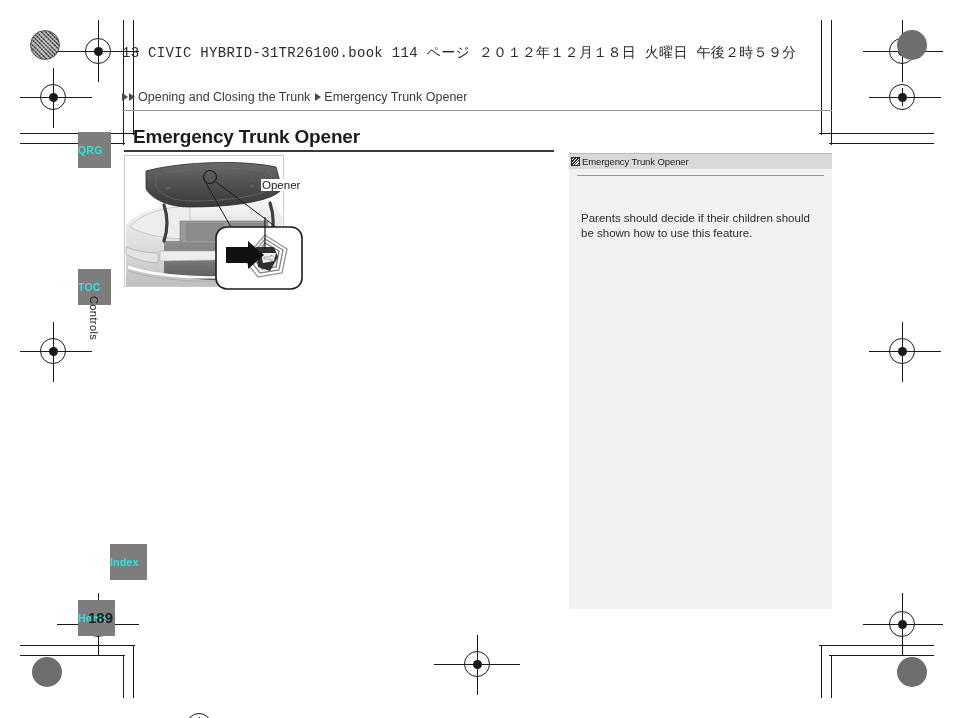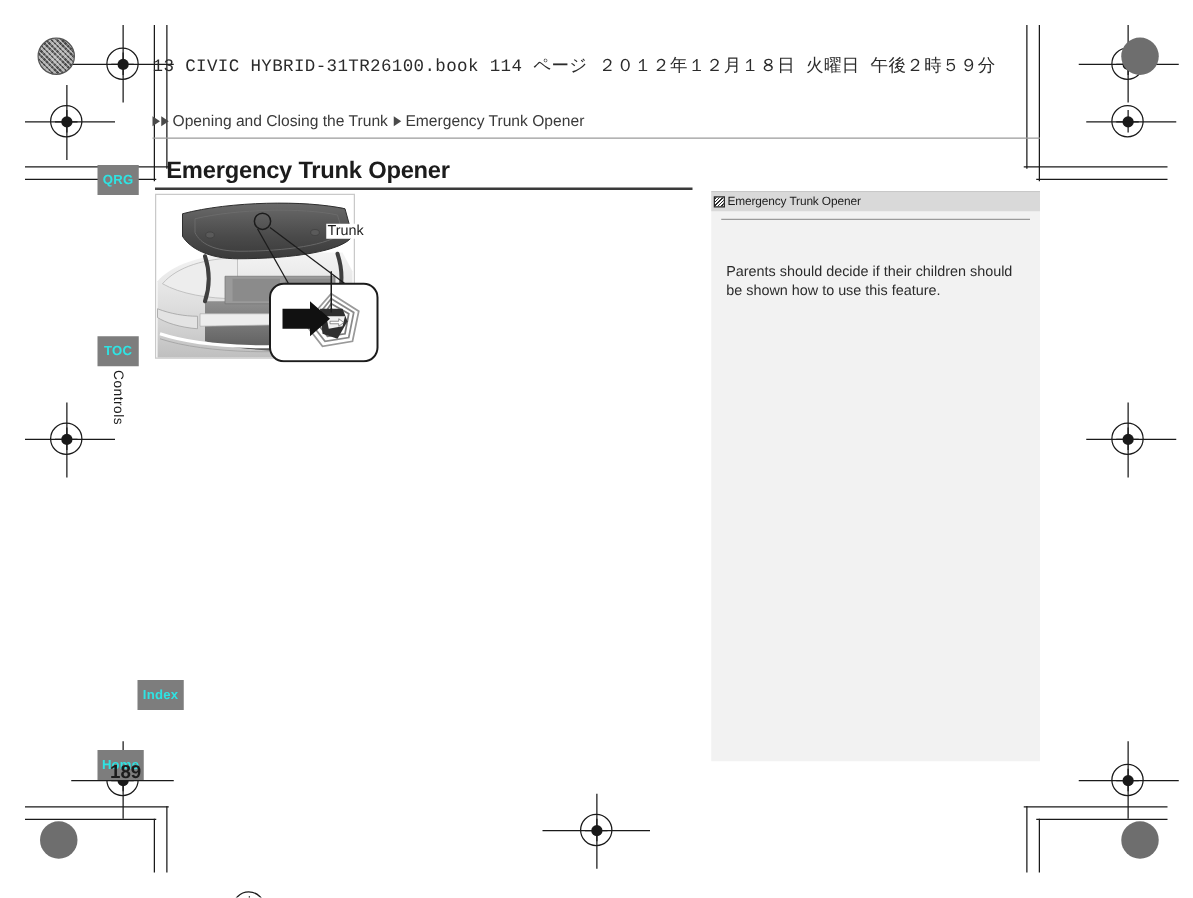--- a/index.html
+++ b/index.html
@@ -119,28 +119,27 @@
     width: 430px;
     height: 2px;
     background: #3a3a3a;
   }
 
   
   .side-tab {
     position: absolute;
     left: 78px;
     width: 33px;
-    height: 24px;
+    height: 36px;
     background: #7d7d7d;
     color: #2fe3e3;
     font-size: 10.5px;
     font-weight: bold;
     display: flex;
     align-items: center;
-    justify-content: center;
     letter-spacing: .2px;
   }
   .side-tab.wide { width: 37px; }
   .tab-qrg   { top: 132px; }
   .tab-toc   { top: 269px; }
   .tab-index { top: 544px; margin-left: 32px; }
   .tab-home  { top: 582px; margin-top: 18px; }
 
   .chapter-label {
     position: absolute;
@@ -458,21 +457,21 @@
       <path d="M137 98 L 152 98 L 150 106 L 139 108 Z" fill="#f0f0f0"></path>
 
       <path d="M140 102 L 147 102 L 147 100 L 151 103 L 147 106 L 147 104 L 140 104 Z" fill="#ffffff" stroke="#555" stroke-width="0.5"></path>
 
       <path d="M102 92 L 124 92 L 124 86 L 140 100 L 124 114 L 124 108 L 102 108 Z" fill="#111111"></path>
 
       <line x1="141" y1="62" x2="141" y2="95" stroke="#1c1c1c" stroke-width="1.2"></line>
     </g>
   </svg>
 
-  <div class="lever-label">Trunk</div>
+  <div class="lever-label">Opener</div>
 </div>
 
 <div class="note-panel">
   <div class="note-head">
     <span class="note-icon"></span>
     <span class="note-title">Emergency Trunk Opener</span>
   </div>
   <div class="note-rule"></div>
   <div class="note-body">Parents should decide if their children should be shown how to use this feature.</div>
 </div>

